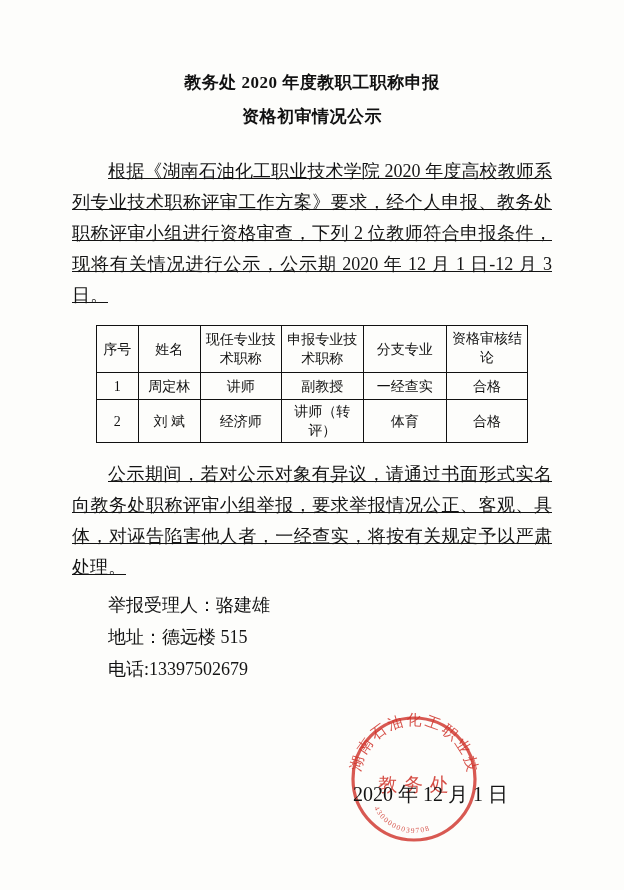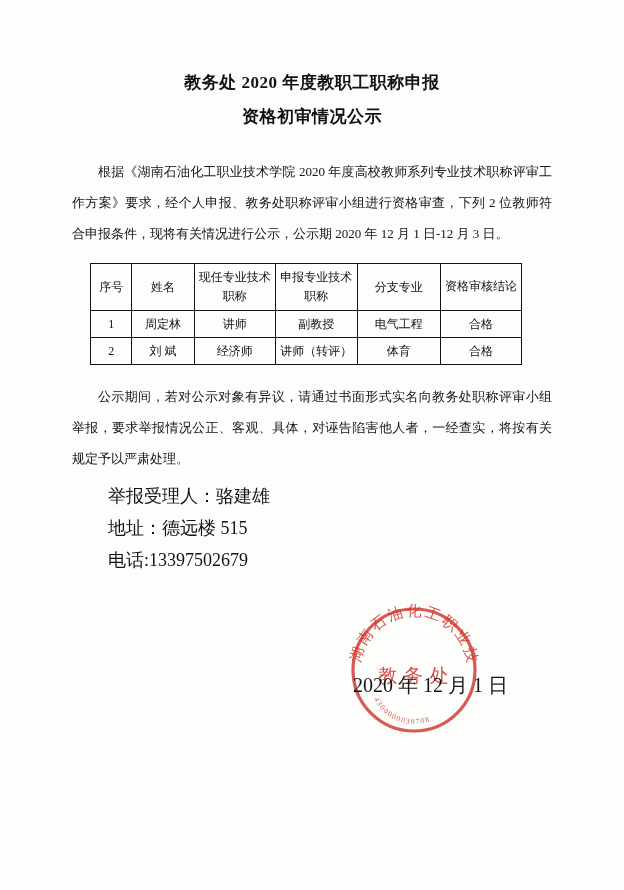--- a/index.html
+++ b/index.html
@@ -34,35 +34,37 @@
     margin-bottom: 22px;
   }
   .title-line {
     font-size: 17px;
     font-weight: bold;
     letter-spacing: 0.5px;
     line-height: 34px;
     color: #111;
   }
   .para {
-    font-size: 13px;
+    font-size: 18px;
     line-height: 31px;
     text-align: justify;
     text-indent: 2em;
     margin: 0 0 6px 0;
     color: #141414;
+    text-decoration: underline;
   }
   .table-wrap {
     margin: 14px 0 16px 18px;
     width: 432px;
   }
   table.info-table {
     border-collapse: collapse;
     width: 432px;
-    font-size: 12px;
+    font-size: 14px;
+    margin-left: 6px;
   }
   table.info-table th,
   table.info-table td {
     border: 1px solid #111;
     text-align: center;
     vertical-align: middle;
     padding: 2px 1px;
     line-height: 19px;
     color: #111;
   }
@@ -145,21 +147,21 @@
             <th class="col-4">分支专业</th>
             <th class="col-5">资格审核结论</th>
           </tr>
         </thead>
         <tbody>
           <tr>
             <td>1</td>
             <td>周定林</td>
             <td>讲师</td>
             <td>副教授</td>
-            <td>电气工程</td>
+            <td>一经查实</td>
             <td>合格</td>
           </tr>
           <tr>
             <td>2</td>
             <td>刘 斌</td>
             <td>经济师</td>
             <td>讲师（转评）</td>
             <td>体育</td>
             <td>合格</td>
           </tr>

